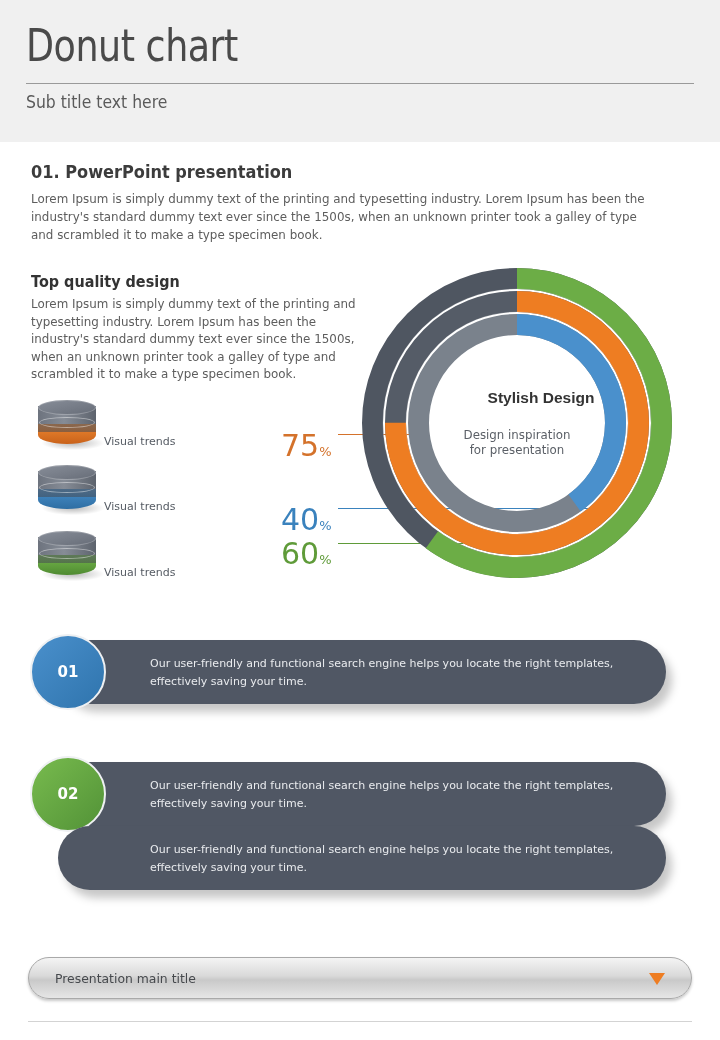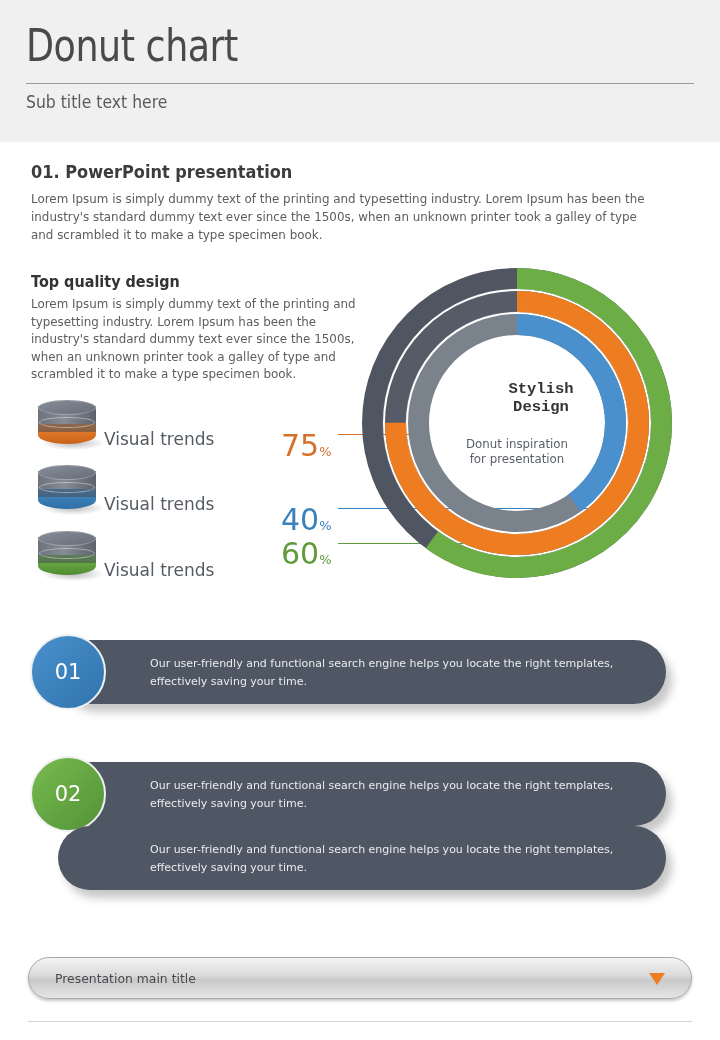--- a/index.html
+++ b/index.html
@@ -121,22 +121,22 @@
     background: linear-gradient(to bottom right, #868c97 0%, #767c87 55%, #676d78 100%);
     border: 1px solid rgba(255,255,255,0.25);
   }
   .cyl-seam {
     position: absolute; left: 3px; top: 17px;
     width: 56px; height: 11px;
     border-radius: 50%;
     border: 1px solid rgba(255,255,255,0.45);
   }
   .cyl-label {
-    position: absolute; left: 68px; top: 29px;
-    font-size: 17px; color: #555b63;
+    position: absolute; left: 68px; top: 35px;
+    font-size: 11px; color: #555b63;
     font-family: "DejaVu Sans", sans-serif;
     white-space: nowrap;
   }
 
   
   .pct {
     position: absolute;
     font-size: 30px; font-weight: 400;
     font-family: "DejaVu Sans", sans-serif;
     white-space: nowrap;
@@ -155,21 +155,21 @@
   
   .donut { position: absolute; left: 362px; top: 268px; width: 310px; height: 310px; }
   .donut svg { display: block; }
   .donut-center {
     position: absolute; left: 50%; top: 50%;
     transform: translate(-50%, -50%);
     width: 170px; text-align: center;
   }
   .donut-center .dc-title {
     font-size: 15.5px; font-weight: bold; color: #333;
-    font-family: Liberation Mono, monospace;
+    font-family: Liberation Sans, sans-serif;
     margin-bottom: 21px;
     padding-left: 48px;
   }
   .donut-center .dc-sub {
     font-size: 11.8px; color: #5a5f66; line-height: 15px;
     font-family: "DejaVu Sans", sans-serif;
   }
 
   
   .nrow { position: absolute; left: 58px; width: 608px; height: 64px; }
@@ -188,21 +188,21 @@
     width: 608px; height: 64px;
     background: #505764;
     border-radius: 32px;
   }
   .nrow-badge {
     position: absolute; left: -28px; top: -6px;
     width: 76px; height: 76px;
     border-radius: 50%;
     border: 2px solid #eef0f2;
     display: flex; align-items: center; justify-content: center;
-    color: #ffffff; font-size: 21px; font-weight: normal;
+    color: #ffffff; font-size: 15px; font-weight: bold;
     font-family: "DejaVu Sans", sans-serif;
   }
   .nrow-text {
     position: absolute; left: 92px; top: 15px;
     width: 470px;
     font-size: 11px; line-height: 18px;
     color: #e9ebee;
     font-family: "DejaVu Sans", sans-serif;
   }
 
@@ -308,21 +308,21 @@
 
         <circle r="98.5" fill="none" stroke="#7a828c" stroke-width="21"></circle>
         <circle class="ring-arc" r="98.5" fill="none" stroke="#4a90cc" stroke-width="21" transform="rotate(-90)" stroke-linecap="butt" stroke-dasharray="247.55750110287568 618.8937527571892"></circle>
 
         <circle r="134" fill="none" stroke="rgba(255,255,255,0.18)" stroke-width="1"></circle>
         <circle r="111" fill="none" stroke="rgba(255,255,255,0.18)" stroke-width="1"></circle>
       </g>
     </svg>
     <div class="donut-center">
       <div class="dc-title">Stylish Design</div>
-      <div class="dc-sub">Donut inspiration</div>
+      <div class="dc-sub">Design inspiration</div>
       <div class="dc-sub">for presentation</div>
     </div>
   </div>
 
   <div class="nrow n0">
     <div class="nrow-shadow"></div>
     <div class="nrow-bar"></div>
     <div class="nrow-badge" style="background:linear-gradient(to bottom right,#4a90cc,#2f74ad);">01</div>
     <div class="nrow-text">Our user-friendly and functional search engine helps you locate the right templates, effectively saving your time.</div>
   </div>

